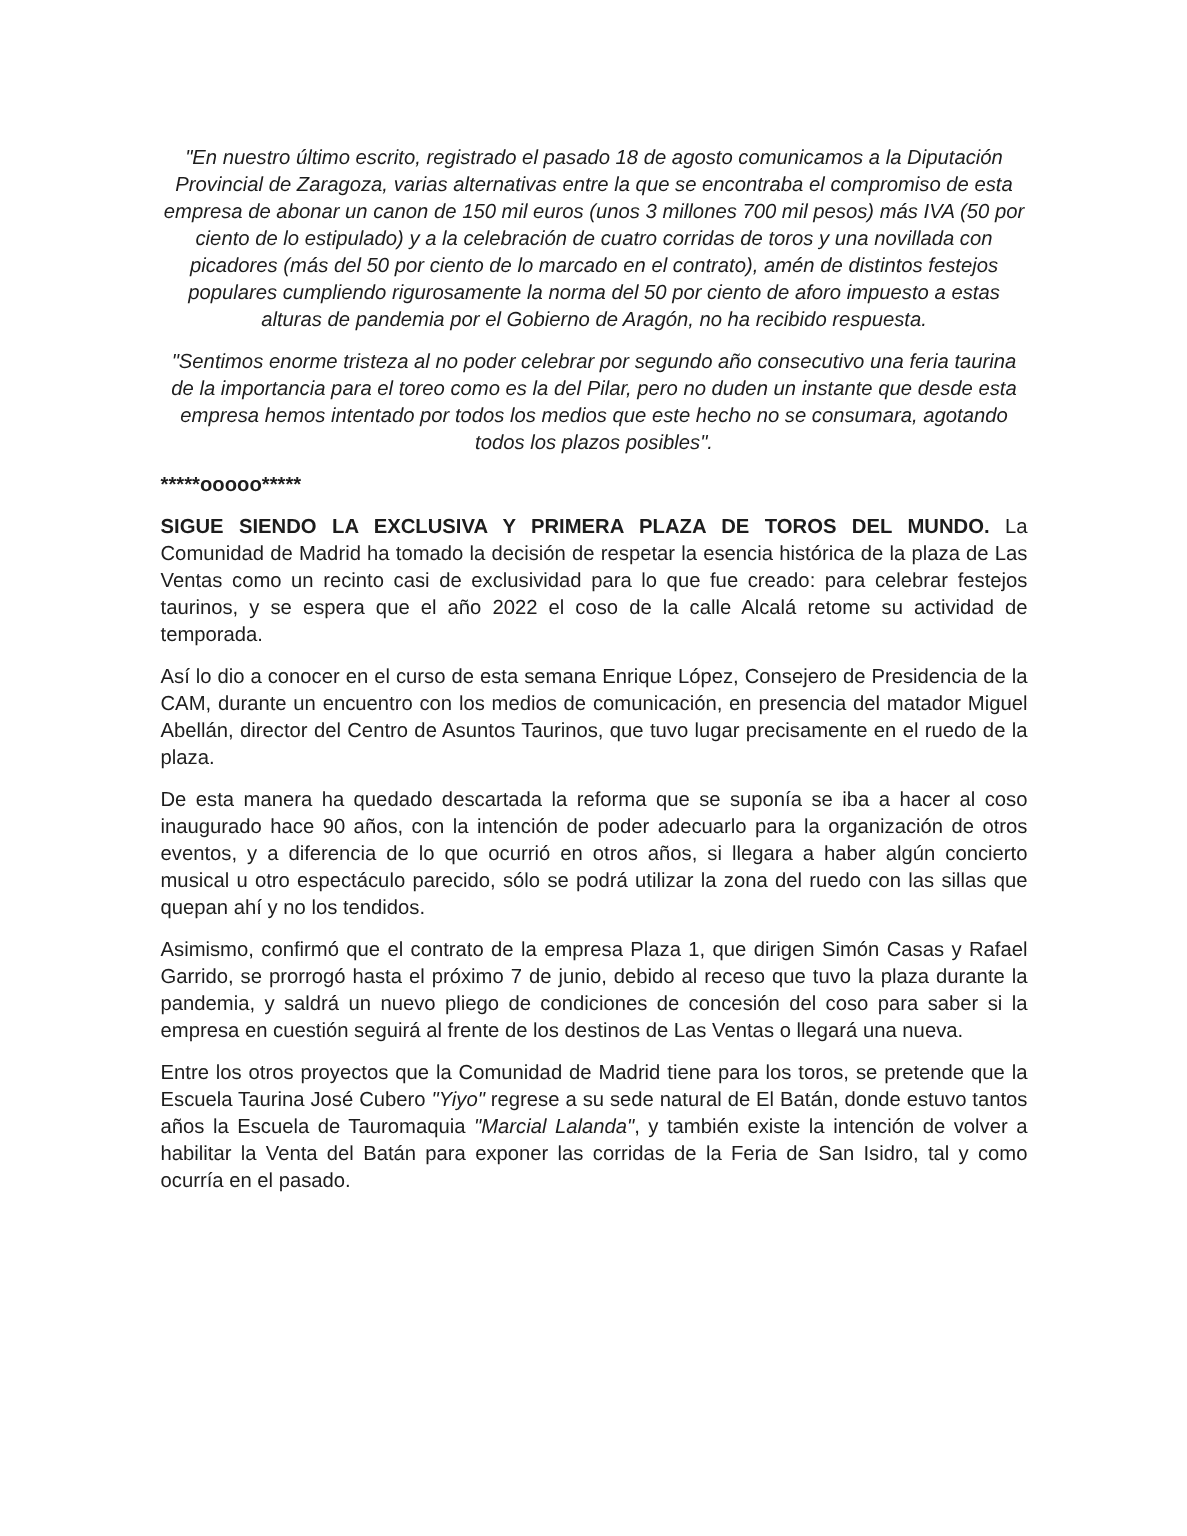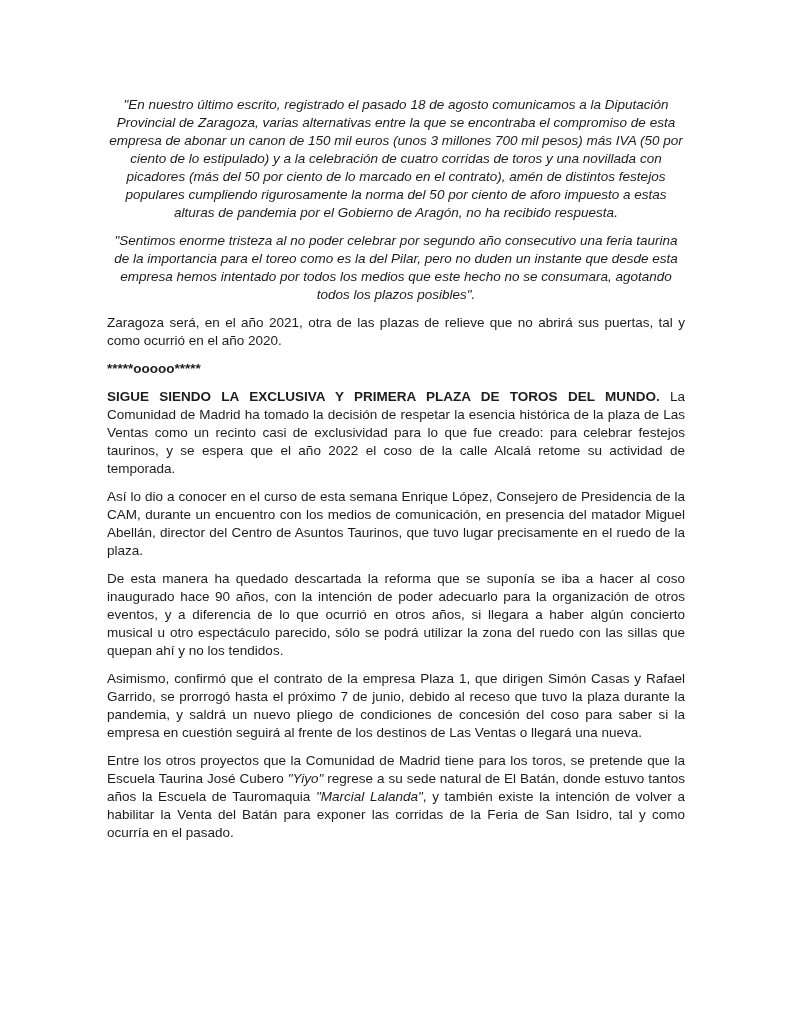--- a/index.html
+++ b/index.html
@@ -49,21 +49,20 @@
 </head>
 <body>
 
 <div class="page">
   <div class="content">
 
     <p class="quote">"En nuestro último escrito, registrado el pasado 18 de agosto comunicamos a la Diputación Provincial de Zaragoza, varias alternativas entre la que se encontraba el compromiso de esta empresa de abonar un canon de 150 mil euros (unos 3 millones 700 mil pesos) más IVA (50 por ciento de lo estipulado) y a la celebración de cuatro corridas de toros y una novillada con picadores (más del 50 por ciento de lo marcado en el contrato), amén de distintos festejos populares cumpliendo rigurosamente la norma del 50 por ciento de aforo impuesto a estas alturas de pandemia por el Gobierno de Aragón, no ha recibido respuesta.</p>
 
     <p class="quote">"Sentimos enorme tristeza al no poder celebrar por segundo año consecutivo una feria taurina de la importancia para el toreo como es la del Pilar, pero no duden un instante que desde esta empresa hemos intentado por todos los medios que este hecho no se consumara, agotando todos los plazos posibles".</p>
 
-    <p class="body-par">Zaragoza será, en el año 2021, otra de las plazas de relieve que no abrirá sus puertas, tal y como ocurrió en el año 2020.</p>
 
     <p class="separator">*****ooooo*****</p>
 
     <p class="body-par"><span class="lead-bold">SIGUE SIENDO LA EXCLUSIVA Y PRIMERA PLAZA DE TOROS DEL MUNDO.</span><span> La Comunidad de Madrid ha tomado la decisión de respetar la esencia histórica de la plaza de Las Ventas como un recinto casi de exclusividad para lo que fue creado: para celebrar festejos taurinos, y se espera que el año 2022 el coso de la calle Alcalá retome su actividad de temporada.</span></p>
 
     <p class="body-par">Así lo dio a conocer en el curso de esta semana Enrique López, Consejero de Presidencia de la CAM, durante un encuentro con los medios de comunicación, en presencia del matador Miguel Abellán, director del Centro de Asuntos Taurinos, que tuvo lugar precisamente en el ruedo de la plaza.</p>
 
     <p class="body-par">De esta manera ha quedado descartada la reforma que se suponía se iba a hacer al coso inaugurado hace 90 años, con la intención de poder adecuarlo para la organización de otros eventos, y a diferencia de lo que ocurrió en otros años, si llegara a haber algún concierto musical u otro espectáculo parecido, sólo se podrá utilizar la zona del ruedo con las sillas que quepan ahí y no los tendidos.</p>
 
     <p class="body-par">Asimismo, confirmó que el contrato de la empresa Plaza 1, que dirigen Simón Casas y Rafael Garrido, se prorrogó hasta el próximo 7 de junio, debido al receso que tuvo la plaza durante la pandemia, y saldrá un nuevo pliego de condiciones de concesión del coso para saber si la empresa en cuestión seguirá al frente de los destinos de Las Ventas o llegará una nueva.</p>

